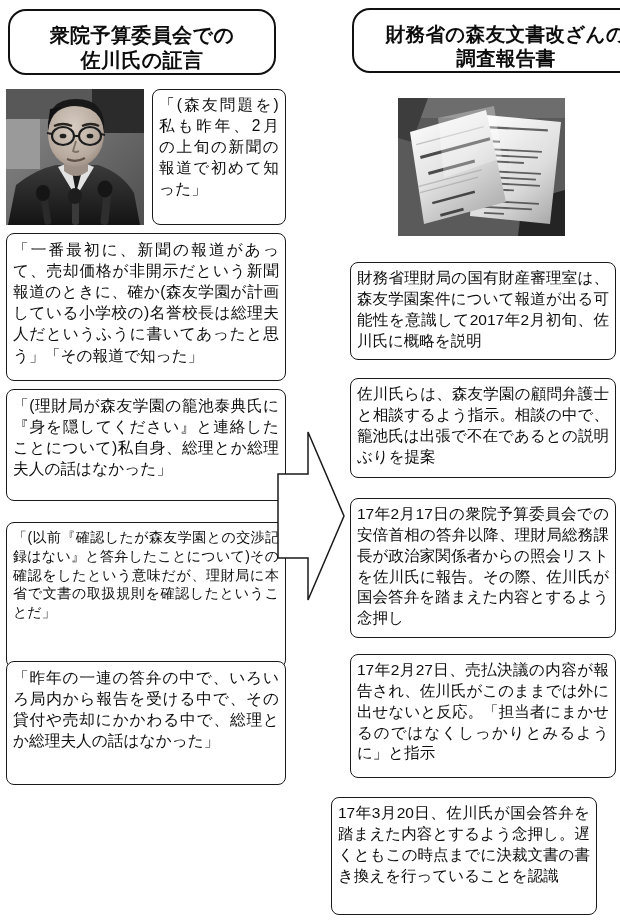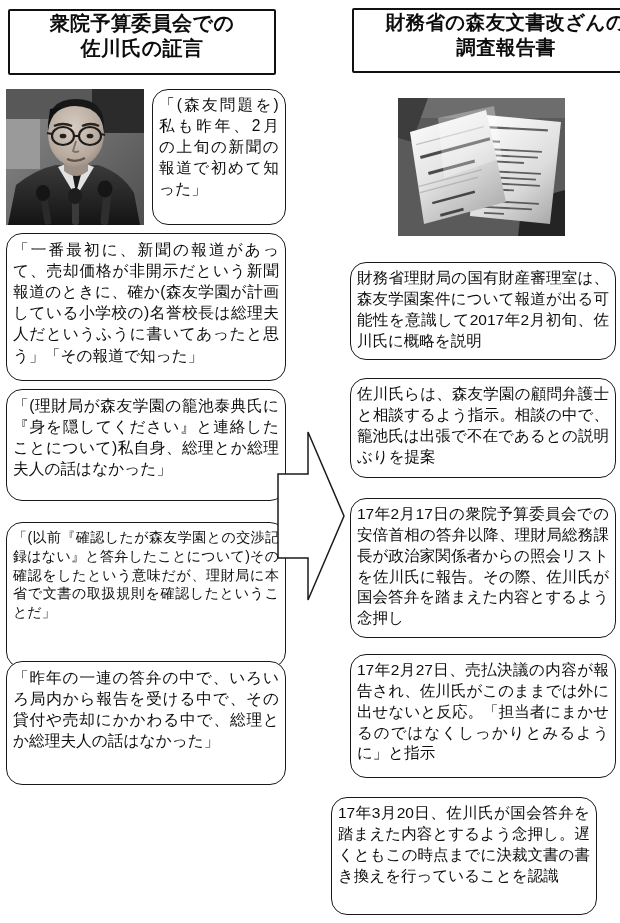--- a/index.html
+++ b/index.html
@@ -13,46 +13,46 @@
     position: relative;
     font-family: "Liberation Sans", "DejaVu Sans", sans-serif;
     color: #0d0d0d;
     overflow: hidden;
   }
 
   
   .header-box {
     position: absolute;
     border: 2.2px solid #111;
-    border-radius: 2px;
+    border-radius: 18px;
     background: #fff;
     box-sizing: border-box;
     display: flex;
-    align-items: flex-start;
+    align-items: flex-end;
     justify-content: center;
     text-align: center;
     font-weight: bold;
     letter-spacing: 0.4px;
     line-height: 1.26;
   }
   #header-left {
     left: 8px; top: 9px; width: 268px; height: 66px;
     font-size: 20px;
   }
   #header-right {
     left: 352px; top: 8px; width: 308px; height: 65px;
     font-size: 19.5px;
   }
   .header-box .hdr-line { display: block; white-space: nowrap; }
 
   
   .tbox {
     position: absolute;
     border: 1.4px solid #1a1a1a;
-    border-radius: 16px;
+    border-radius: 8px;
     background: #fff;
     box-sizing: border-box;
     padding: 5px 6px 4px 6px;
     line-height: 1.345;
     text-align: justify;
     text-justify: inter-character;
     overflow: hidden;
   }
 
   

